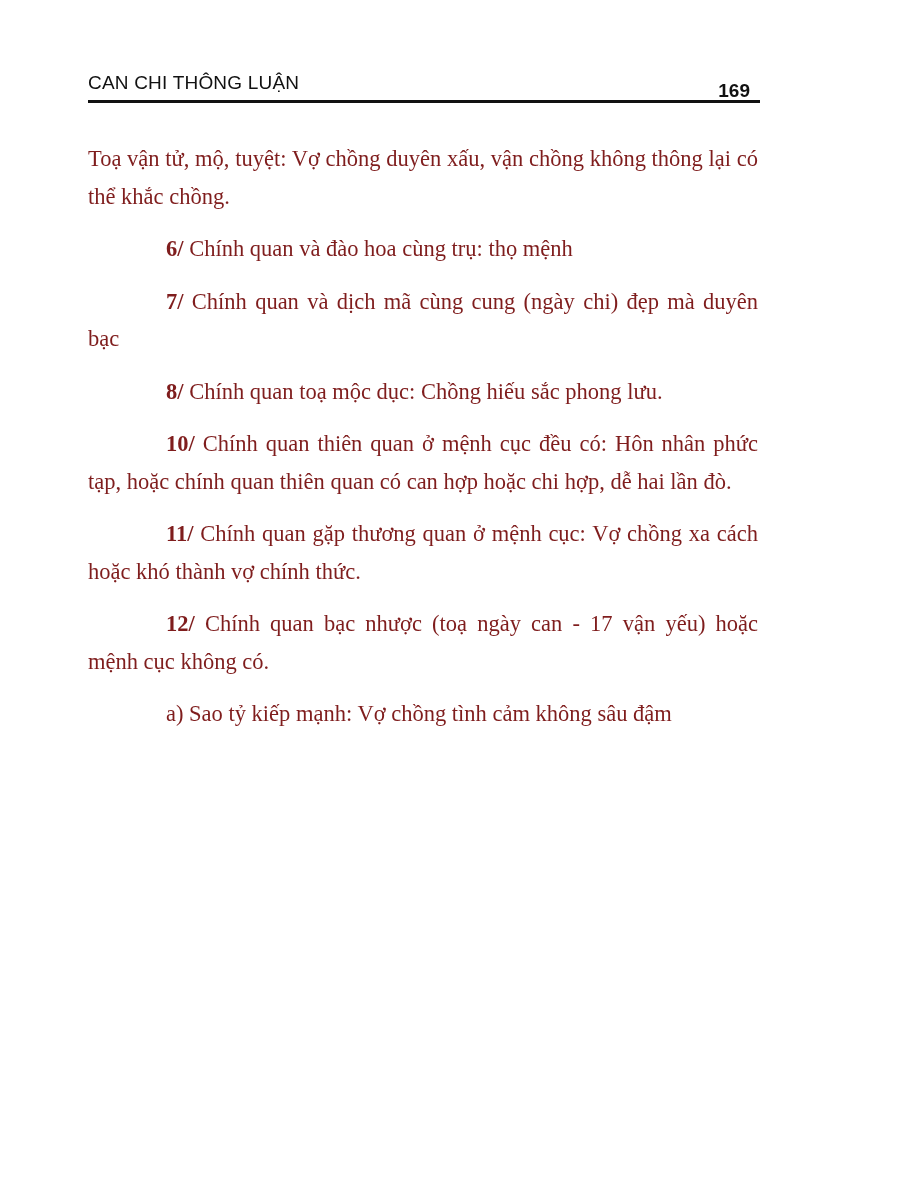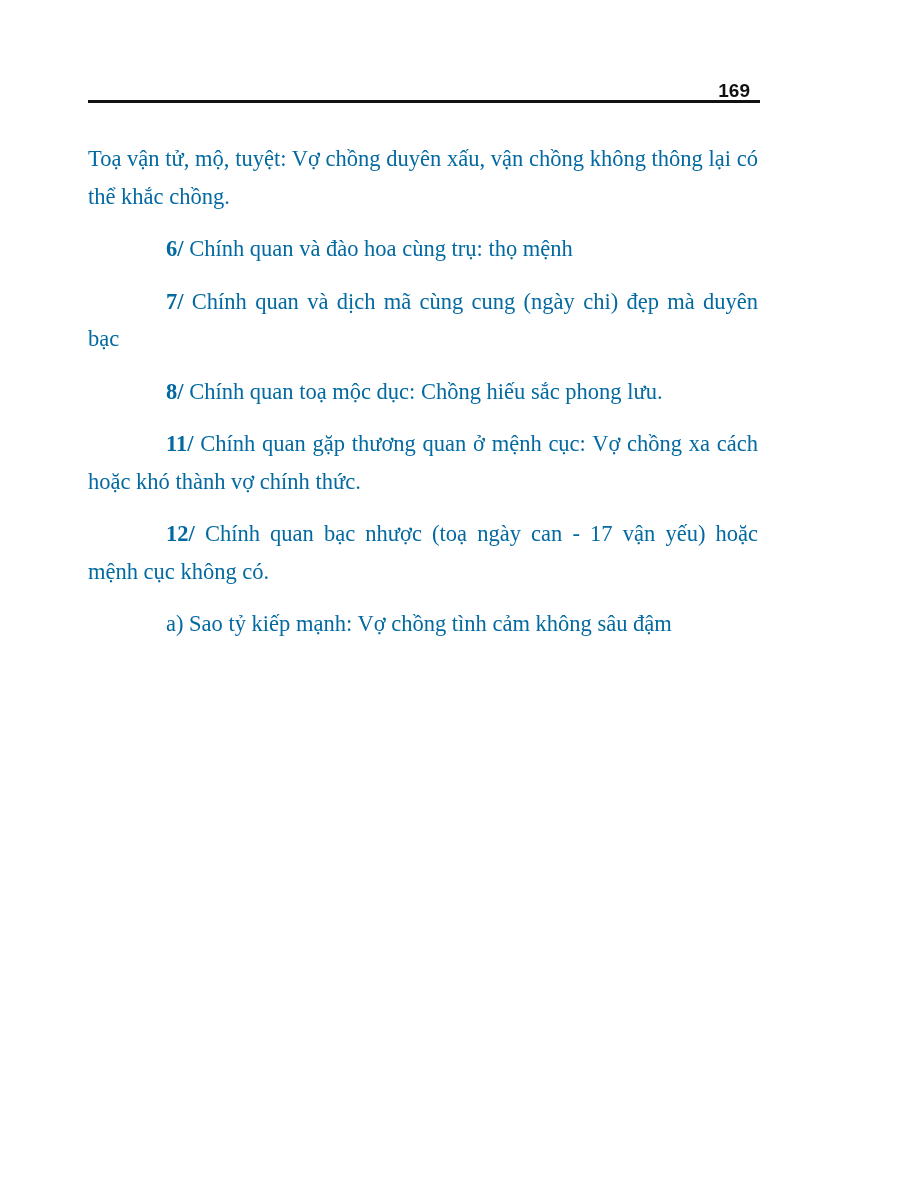--- a/index.html
+++ b/index.html
@@ -2,36 +2,38 @@
 <html><head>
 <meta charset="utf-8">
 <style>
   html, body { margin:0; padding:0; background:#ffffff; }
   body { width:901px; height:1200px; position:relative; overflow:hidden; }
   .page { position:absolute; left:88px; top:0; width:670px; }
   .header { position:absolute; top:72px; left:0; width:670px; height:28px; font-family:"Liberation Sans", sans-serif; font-size:19px; color:#111; }
   .header .title { position:absolute; left:0; top:0; letter-spacing:0.2px; }
   .header .pnum { position:absolute; right:8px; top:8px; font-weight:bold; }
   .rule { position:absolute; top:100px; left:0; width:672px; height:3px; background:#111; }
-  .body { position:absolute; top:140px; left:0; width:670px; font-family:"Liberation Serif", serif; font-size:22.5px; line-height:37.5px; color:#0369a1; text-align:justify; }
+  .body { position:absolute; top:140px; left:0; width:670px; font-family:"Liberation Serif", serif; font-size:22.5px; line-height:37.5px; color:#7f1d1d; text-align:justify; }
   .body p { margin:0 0 15px 0; }
   .body p.ind { text-indent:78px; }
   .body b { font-weight:bold; }
 </style>
 </head>
 <body>
 
 <div class="page">
   <div class="header">
+    <span class="title">CAN CHI THÔNG LUẬN</span>
     <span class="pnum">169</span>
   </div>
   <div class="rule"></div>
 
   <div class="body">
     <p><span>Toạ vận tử, mộ, tuyệt: Vợ chồng duyên xấu, vận chồng không thông lại có thể khắc chồng.</span></p>
     <p class="ind"><b>6/</b><span> Chính quan và đào hoa cùng trụ: thọ mệnh</span></p>
     <p class="ind"><b>7/</b><span> Chính quan và dịch mã cùng cung (ngày chi) đẹp mà duyên bạc</span></p>
     <p class="ind"><b>8/</b><span> Chính quan toạ mộc dục: Chồng hiếu sắc phong lưu.</span></p>
+    <p class="ind"><b>10/</b><span> Chính quan thiên quan ở mệnh cục đều có: Hôn nhân phức tạp, hoặc chính quan thiên quan có can hợp hoặc chi hợp, dễ hai lần đò.</span></p>
     <p class="ind"><b>11/</b><span> Chính quan gặp thương quan ở mệnh cục: Vợ chồng xa cách hoặc khó thành vợ chính thức.</span></p>
     <p class="ind"><b>12/</b><span> Chính quan bạc nhược (toạ ngày can - 17 vận yếu) hoặc mệnh cục không có.</span></p>
     <p class="ind"><span>a) Sao tỷ kiếp mạnh: Vợ chồng tình cảm không sâu đậm</span></p>
   </div>
 </div>
 
 </body></html>

